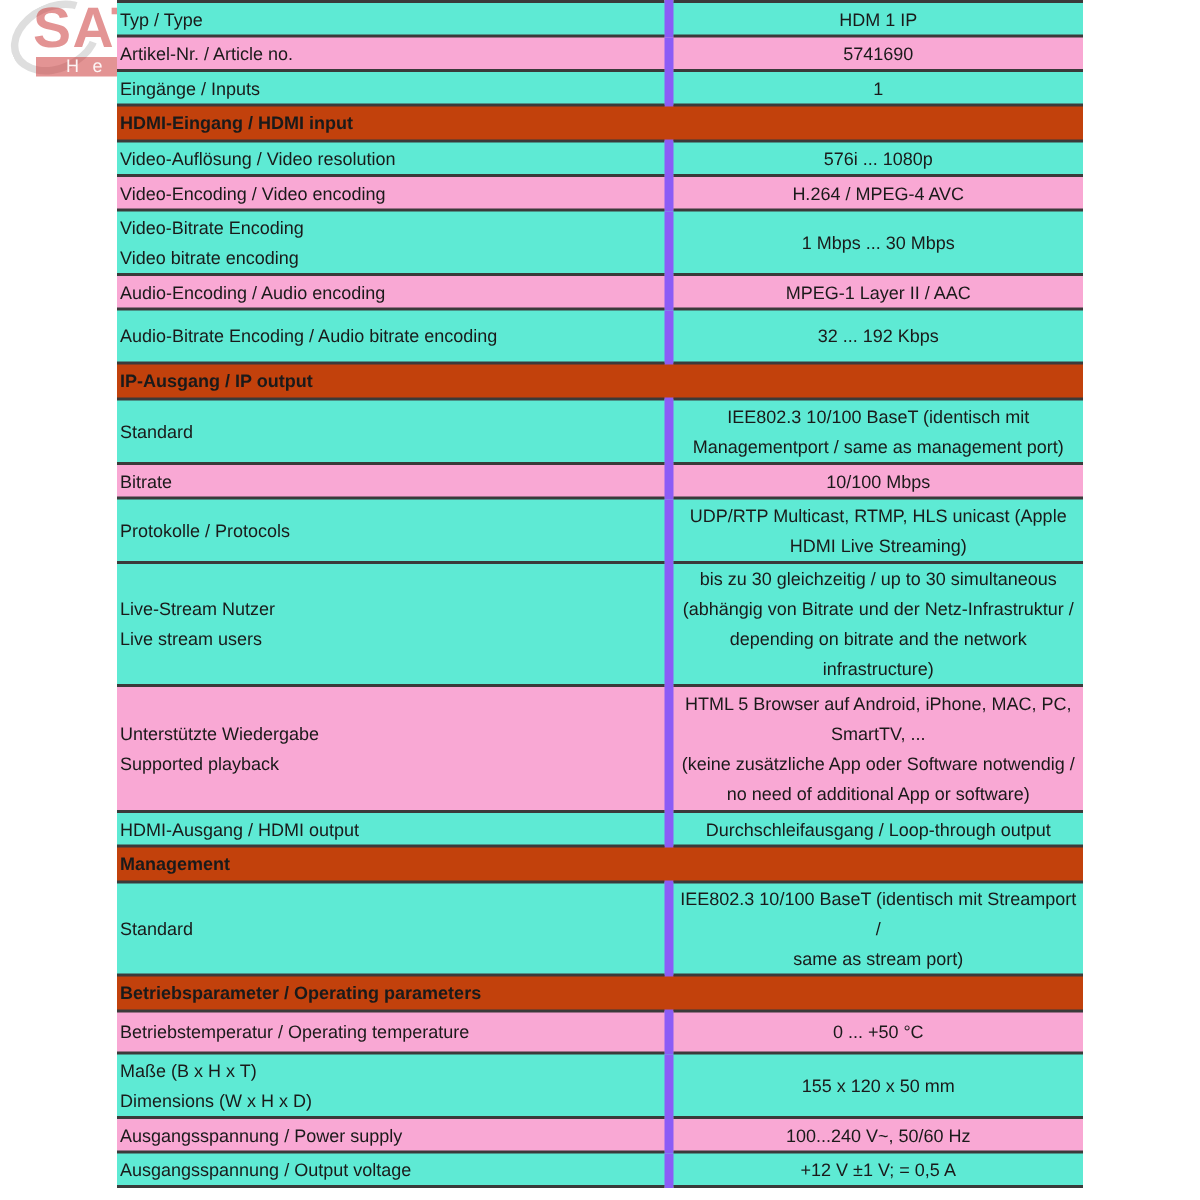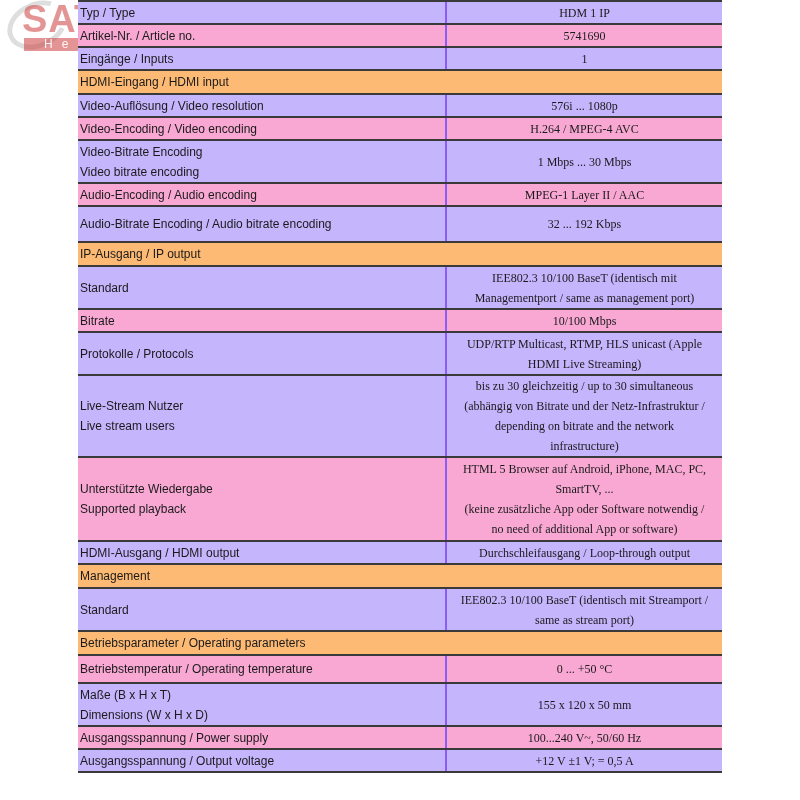--- a/index.html
+++ b/index.html
@@ -14,24 +14,24 @@
   .wm-hb { position:absolute; left:44px; top:37px; font-size:12px; letter-spacing:9px;
            color:rgba(255,255,255,0.9); }
   .wm-ring { position:absolute; left:6px; top:2px; width:52px; height:36px; border:5px solid rgba(160,160,160,0.35);
              border-radius:50%; border-color:rgba(160,160,160,0.35) transparent rgba(160,160,160,0.35) rgba(160,160,160,0.35); transform:rotate(-25deg); }
 
   table.spec { position:absolute; left:78px; top:0; width:644px; border-collapse:collapse; table-layout:fixed; }
   table.spec col.c1 { width:368px; }
   table.spec col.c2 { width:276px; }
   table.spec td { padding:0 0 0 2px; line-height:20px; vertical-align:middle; }
   tr.data td { border-top:2px solid #3a3a3a; border-bottom:2px solid #3a3a3a; }
-  tr.data td.val { border-left:2px solid #8b5cf6; text-align:center; padding:0 2px;font-family:Liberation Serif, serif; }
-  tr.g td { background:#c4b5fd; }
+  tr.data td.val { border-left:6px solid #8b5cf6; text-align:center; padding:0 2px; }
+  tr.g td { background:#5eead4; }
   tr.w td { background:#f9a8d4; }
-  tr.section td { font-weight:normal; background:#fdba74; border:none; height:22px; }
+  tr.section td { font-weight:bold; background:#c2410c; border:none; height:22px; }
   .line { display:block; }
 </style>
 </head>
 <body>
 
 <div class="watermark">
   <div class="wm-ring"></div>
   <span class="wm-sat">SAT</span>
   <span class="wm-shop">SHOP</span>
   <div class="wm-bar"></div>

